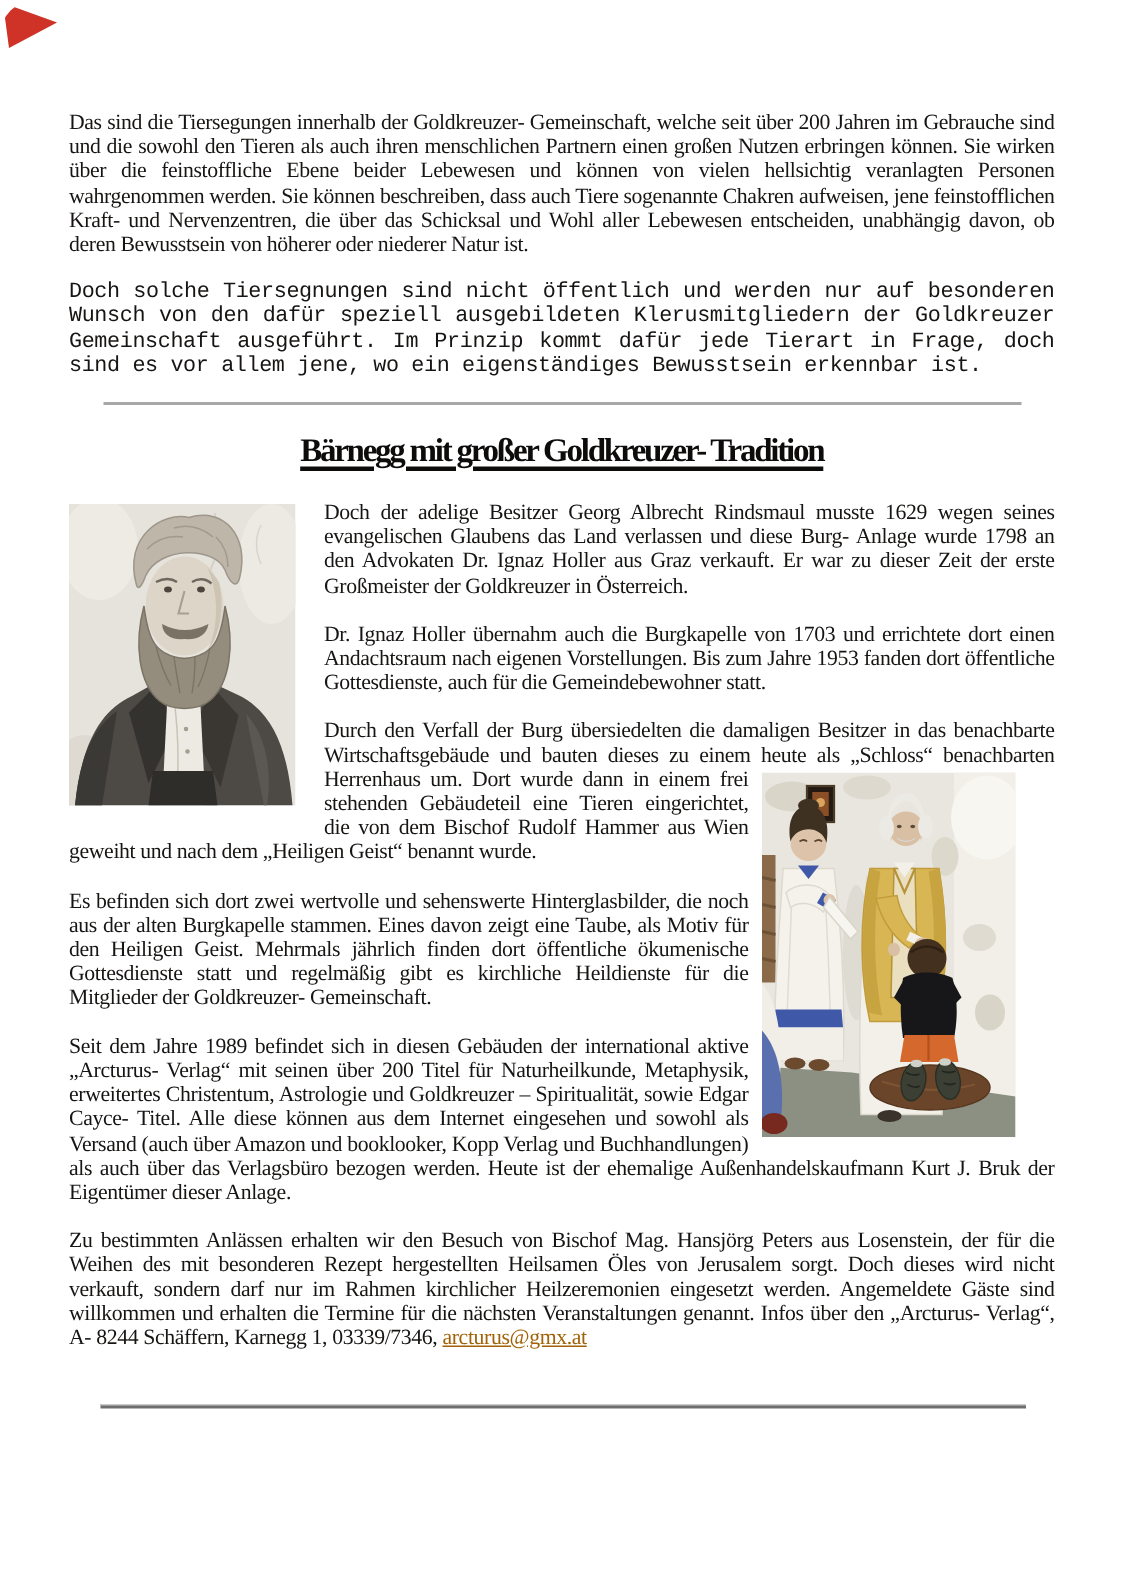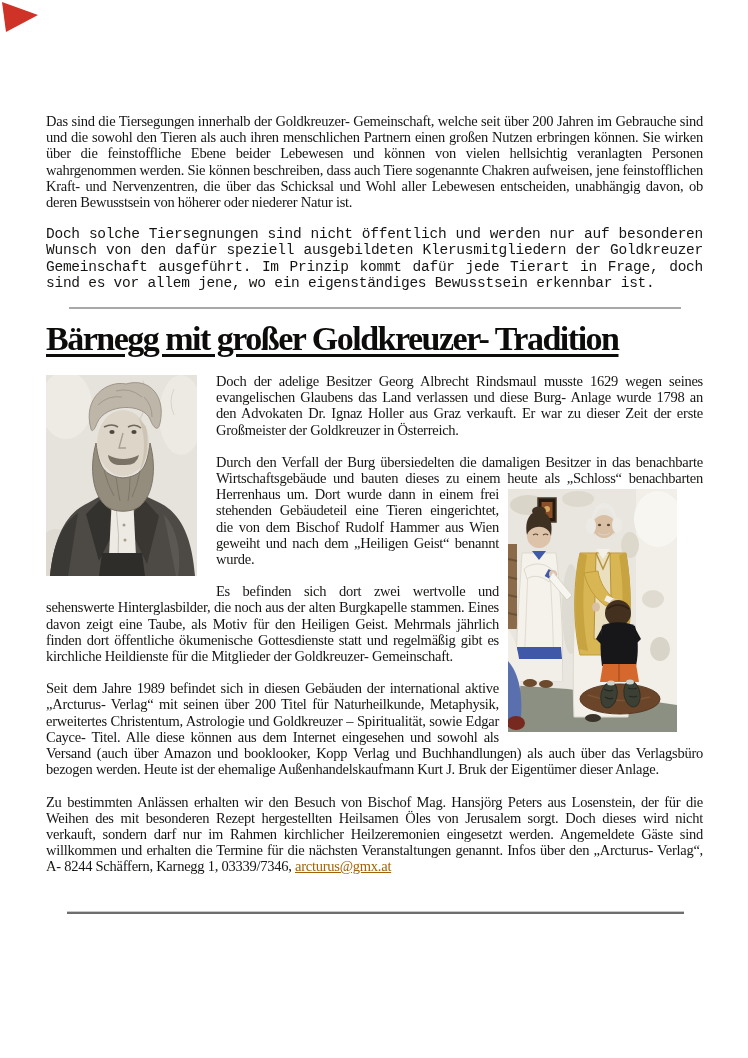--- a/index.html
+++ b/index.html
@@ -1,44 +1,45 @@
 <!DOCTYPE html>
 <html><head>
 <meta charset="utf-8">
 <style>
   html,body{margin:0;padding:0;background:#ffffff;}
   .page{
     position:relative;
     width:748px;height:1058px;
     box-sizing:border-box;
-    padding:113px 45px 0 46px;
+    padding:74px 45px 0 46px;
     background:#ffffff;
     overflow:hidden;
     font-family:"Liberation Serif","DejaVu Serif",serif;
     color:#171513;
+    border-radius:24px;
   }
   .corner-marker{position:absolute;left:0;top:0;}
   p.body-text{
     margin:0 0 16px 0;
     font-size:14.5px;
     line-height:16.2px;
     letter-spacing:-0.25px;
     text-align:justify;
   }
   .p1{margin-bottom:8px;}
   .p2{margin-bottom:12px;font-family:Liberation Mono, monospace;}
   .rule-top{
     height:2px;background:#a8a8a8;
     width:612px;margin-left:23px;margin-bottom:8px;
   }
   h1.heading{
     margin:0 0 12px 0;
-    font-size:34px;line-height:44px;
+    font-size:22px;line-height:44px;
     font-weight:bold;letter-spacing:-1.5px;
-    color:#0d0c0b;
+    text-align:center;color:#0d0c0b;
   }
   h1.heading .hu{
     text-decoration:underline;
     text-decoration-thickness:2.5px;
     text-underline-offset:4px;
   }
   .p3{margin-bottom:9px;}
   .p4{margin-bottom:20px;}
   .p5{margin-bottom:18px;}
   .p6{margin-bottom:24px;}
@@ -112,20 +113,21 @@
           <path d="M77,58 L73,73 L80,73" stroke="#a89f90" stroke-width="1.4" fill="none"></path>
           <path d="M62,80 Q77,88 93,80 Q91,91 77,90 Q63,91 62,80 Z" fill="#7a7265"></path>
           <path d="M50,68 C43,94 47,120 60,131 C68,138 86,138 94,131 C107,120 111,94 104,68 C101,92 96,101 77,103 C58,101 53,92 50,68 Z" fill="#948c7d" stroke="#7b7365" stroke-width="1"></path>
           <path d="M58,95 q4,16 10,26 M70,102 q2,14 4,24 M84,102 q0,14 -2,24 M94,96 q-3,16 -8,26" stroke="#7b7365" stroke-width="0.9" fill="none"></path>
         </g>
       </svg>
     </div>
 
     <p class="body-text p4">Doch der adelige Besitzer Georg Albrecht Rindsmaul musste 1629 wegen seines evangelischen Glaubens das Land verlassen und diese Burg- Anlage wurde 1798 an den Advokaten Dr. Ignaz Holler aus Graz verkauft. Er war zu dieser Zeit der erste Großmeister der Goldkreuzer in Österreich.</p>
 
+    <p class="body-text p5">Dr. Ignaz Holler übernahm auch die Burgkapelle von 1703 und errichtete dort einen Andachtsraum nach eigenen Vorstellungen. Bis zum Jahre 1953 fanden dort öffentliche Gottesdienste, auch für die Gemeindebewohner statt.</p>
 
     <p class="body-text p6"><span>Durch den Verfall der Burg übersiedelten die damaligen Besitzer in das benachbarte Wirtschaftsgebäude und bauten dieses zu einem heute als „Schloss“ benachbarten </span><span class="photo-float">
           <svg width="169" height="243" viewBox="0 0 169 243">
         <rect width="169" height="243" fill="#e9e6df"></rect>
         <rect x="128" y="0" width="41" height="243" fill="#f1efe8"></rect>
         <ellipse cx="150" cy="30" rx="24" ry="28" fill="#f7f6f1"></ellipse>
         <ellipse cx="20" cy="16" rx="18" ry="10" fill="#d9d5c9"></ellipse>
         <ellipse cx="70" cy="10" rx="16" ry="8" fill="#ddd9ce"></ellipse>
         <ellipse cx="120" cy="60" rx="10" ry="14" fill="#ded accentc" opacity="0"></ellipse>
         <ellipse cx="122" cy="56" rx="9" ry="13" fill="#dcd8cc"></ellipse>

